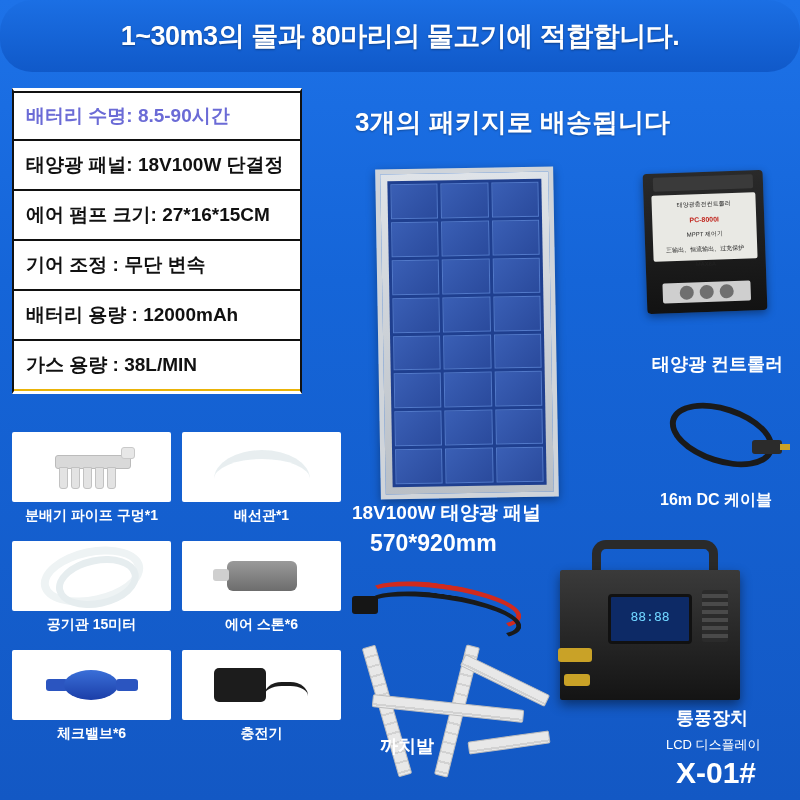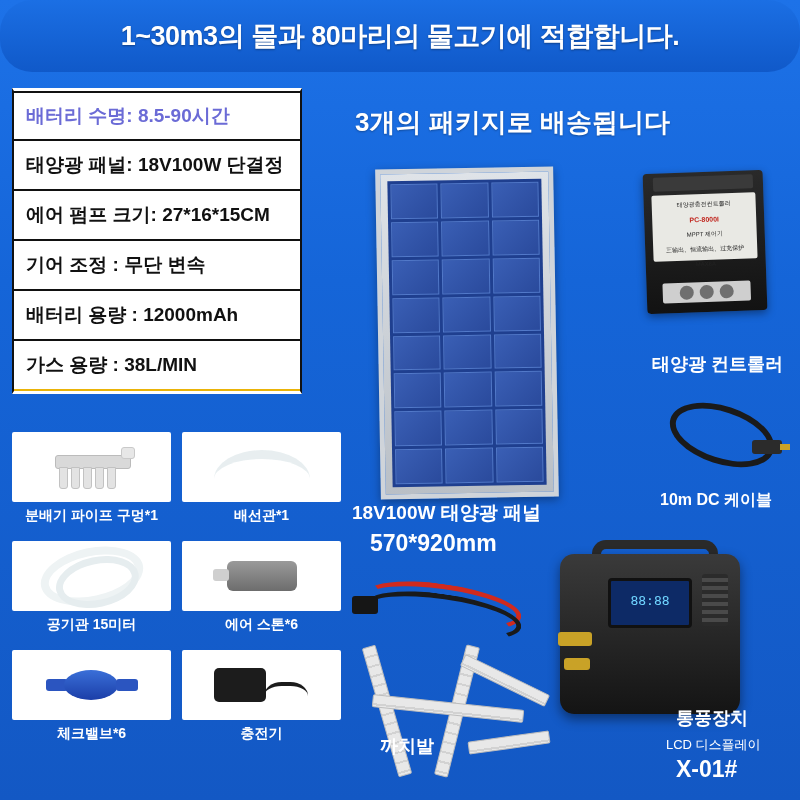--- a/index.html
+++ b/index.html
@@ -112,29 +112,29 @@
   }
   .cable .loop{position:absolute;left:8px;top:6px;width:96px;height:46px;border:6px solid #1a1a1a;border-radius:50%;transform:rotate(18deg);}
   .cable .plug{position:absolute;right:8px;top:40px;width:30px;height:14px;background:#2b2b2b;border-radius:3px;}
   .cable .tip{position:absolute;right:0;top:44px;width:10px;height:6px;background:#c9a227;}
   .cable-caption{position:absolute;left:660px;top:490px;color:#fff;font-size:16px;font-weight:600;white-space:nowrap;}
   
   .pump{
     position:absolute;left:540px;top:540px;width:210px;height:190px;
   }
   .pump .handle{position:absolute;left:52px;top:0;width:108px;height:34px;border:9px solid #2a2a2a;border-bottom:none;border-radius:14px 14px 0 0;}
-  .pump .body{position:absolute;left:20px;top:14px;width:180px;height:160px;background:linear-gradient(180deg,#3a3a3a,#141414);border-radius:14px;box-shadow:0 5px 12px rgba(0,0,0,.45);}
+  .pump .body{position:absolute;left:20px;top:30px;width:180px;height:130px;background:linear-gradient(180deg,#3a3a3a,#141414);border-radius:2px;box-shadow:0 5px 12px rgba(0,0,0,.45);}
   .pump .lcd{position:absolute;left:48px;top:24px;width:78px;height:44px;background:#0d2a66;border:3px solid #111;border-radius:4px;}
   .pump .lcd .seg{color:#6fd4ff;font-size:13px;font-family:"DejaVu Sans Mono",monospace;text-align:center;line-height:40px;}
   .pump .vent{position:absolute;right:12px;top:20px;width:26px;height:52px;background:repeating-linear-gradient(180deg,#2b2b2b 0 4px,#4a4a4a 4px 8px);border-radius:3px;}
   .pump .nozzle{position:absolute;left:-2px;top:78px;width:34px;height:14px;background:#c9a227;border-radius:3px;}
   .pump .nozzle2{position:absolute;left:4px;top:104px;width:26px;height:12px;background:#c9a227;border-radius:3px;}
   .pump-caption{position:absolute;left:676px;top:706px;color:#fff;font-size:18px;font-weight:bold;white-space:nowrap;}
   .pump-sub{position:absolute;left:666px;top:736px;color:#fff;font-size:13px;white-space:nowrap;}
-  .pump-model{position:absolute;left:676px;top:756px;color:#fff;font-size:23px;font-weight:bold;white-space:nowrap;}
+  .pump-model{position:absolute;left:676px;top:756px;color:#fff;font-size:30px;font-weight:bold;white-space:nowrap;}
   
   .wire{position:absolute;left:352px;top:570px;width:180px;height:70px;}
   .wire .red{position:absolute;left:10px;top:14px;width:150px;height:34px;border:5px solid #d02a1e;border-radius:50%;border-left-color:transparent;border-bottom-color:transparent;transform:rotate(8deg);}
   .wire .blk{position:absolute;left:10px;top:24px;width:150px;height:34px;border:5px solid #1a1a1a;border-radius:50%;border-left-color:transparent;border-bottom-color:transparent;transform:rotate(8deg);}
   .wire .conn{position:absolute;left:0;top:26px;width:26px;height:18px;background:#161616;border-radius:3px;}
   .bracket{position:absolute;left:358px;top:640px;width:190px;height:140px;}
   .bracket .arm{position:absolute;background:#e8e8e8;border:1px solid #bdbdbd;border-radius:2px;
     background-image:repeating-linear-gradient(180deg,#e8e8e8 0 8px,#d2d2d2 8px 10px);}
   .a1{left:22px;top:4px;width:12px;height:132px;transform:rotate(-16deg);}
   .a2{left:92px;top:4px;width:12px;height:132px;transform:rotate(14deg);}
@@ -270,21 +270,21 @@
         <i></i>
       </div>
   </div>
   <div class="ctrl-caption">태양광 컨트롤러</div>
 
   <div class="cable">
     <div class="loop"></div>
       <div class="plug"></div>
       <div class="tip"></div>
   </div>
-  <div class="cable-caption">10m DC 케이블</div>
+  <div class="cable-caption">16m DC 케이블</div>
 
   <div class="wire">
     <div class="red"></div>
       <div class="blk"></div>
       <div class="conn"></div>
   </div>
   <div class="bracket">
     <div class="arm a1"></div>
     <div class="arm a2"></div>
     <div class="arm a3"></div>

